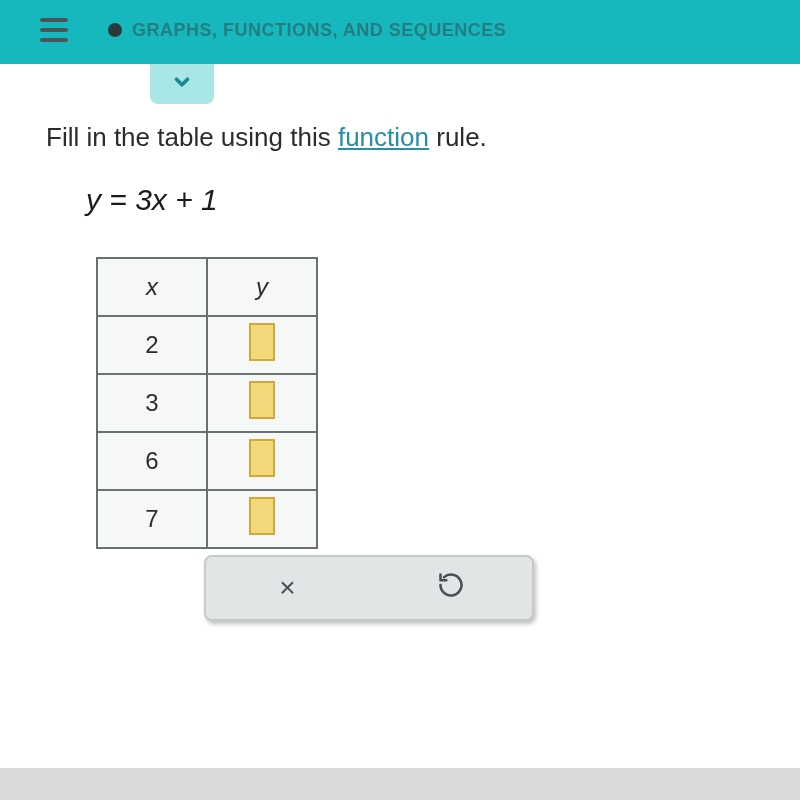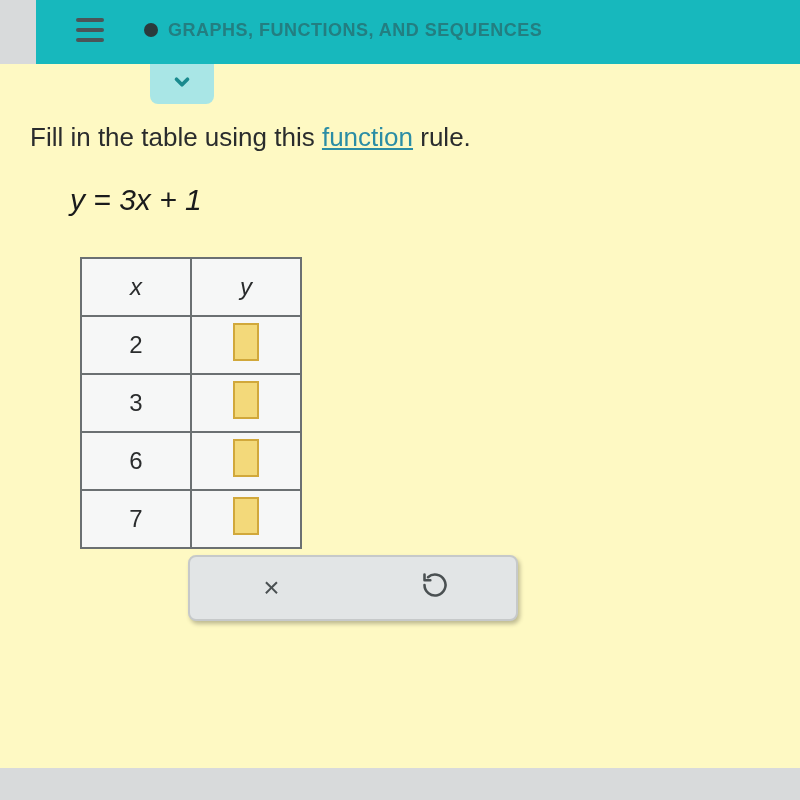--- a/index.html
+++ b/index.html
@@ -9,21 +9,20 @@
       width: 800px;
       height: 800px;
       overflow: hidden;
     }
     .header {
       background: #17b8bd;
       padding: 18px 20px 22px 20px;
       display: flex;
       align-items: center;
       gap: 40px;
-      margin-left: 36px;
     }
     .hamburger {
       display: flex;
       flex-direction: column;
       gap: 6px;
       margin-left: 20px;
       cursor: pointer;
     }
     .hamburger span {
       display: block;
@@ -43,23 +42,23 @@
       font-weight: 700;
       letter-spacing: 0.5px;
       font-size: 18px;
     }
     .page-title {
       color: #ffffff;
       font-size: 28px;
       font-weight: 700;
     }
     .content {
-      background: #fef9c3;
+      background: #ffffff;
       height: calc(100% - 96px);
-      padding: 0 0 0 0;
+      padding: 0 0 0 16px;
       position: relative;
     }
     .dropdown-tab {
       position: absolute;
       top: 0;
       left: 150px;
       width: 64px;
       height: 40px;
       background: #a9e6e6;
       border-bottom-left-radius: 8px;

